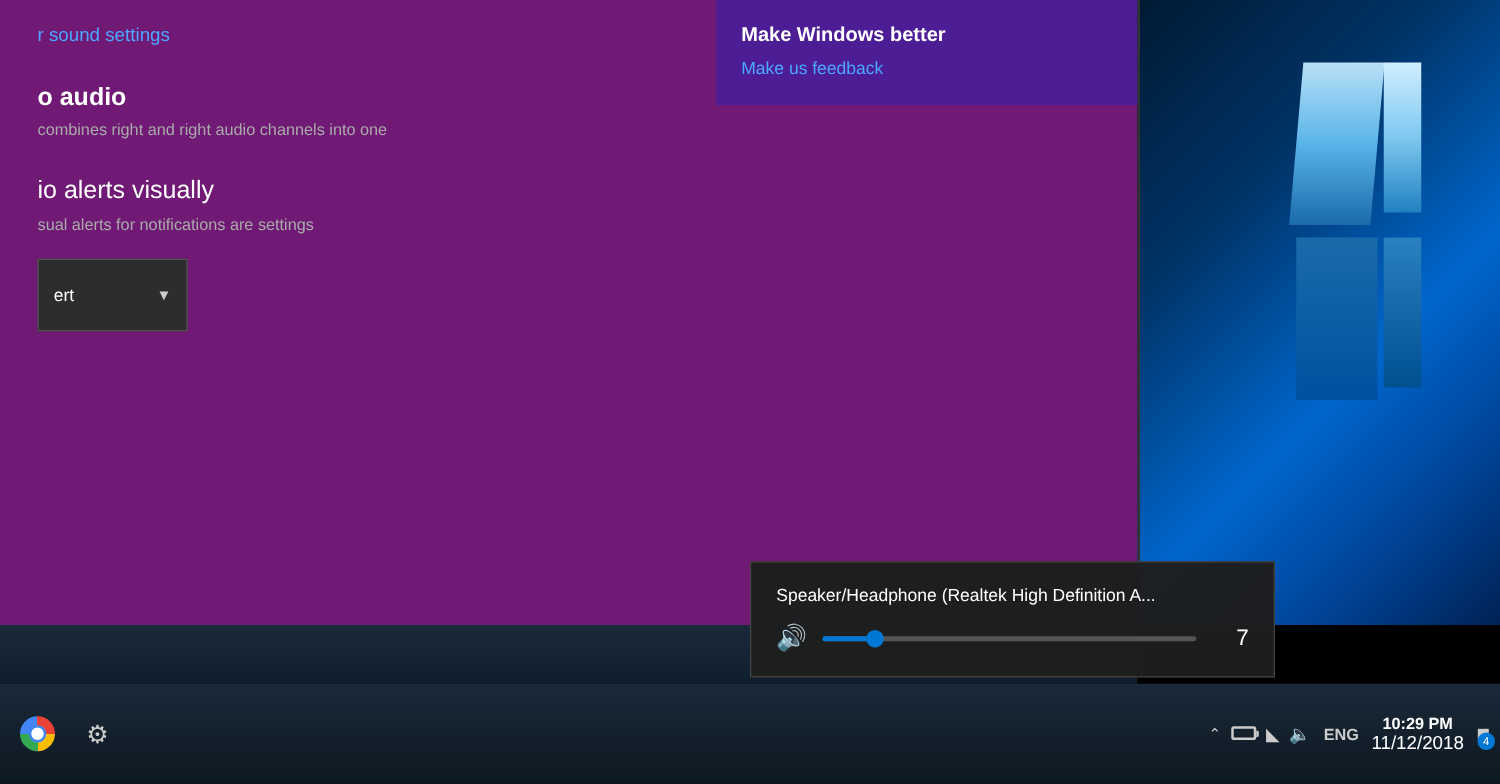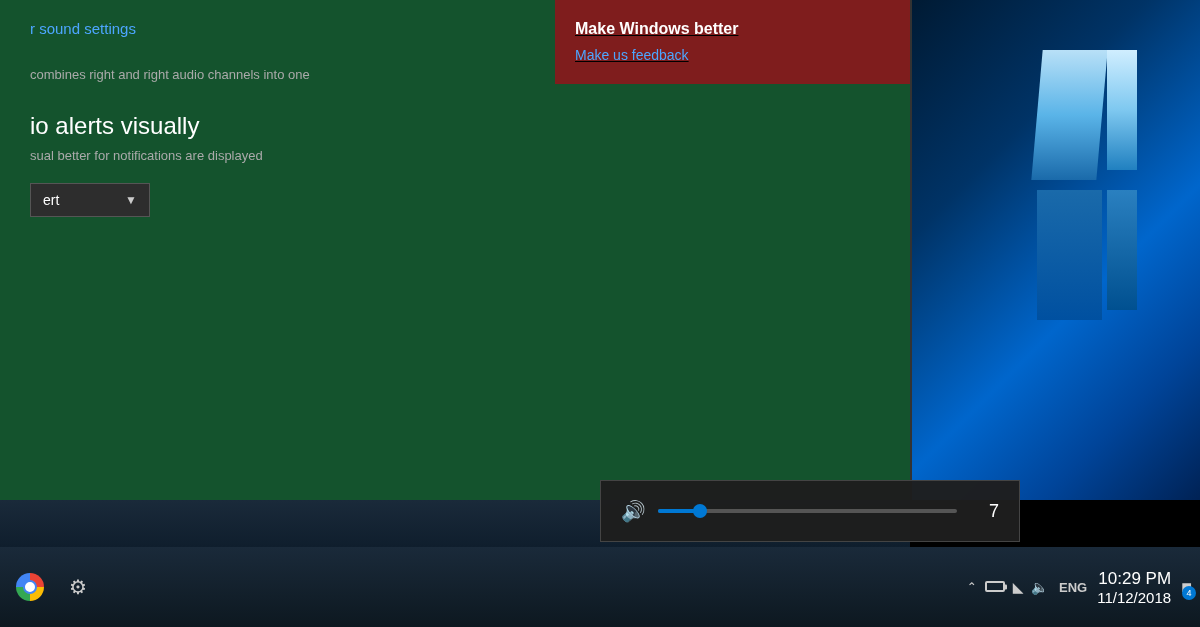--- a/index.html
+++ b/index.html
@@ -12,21 +12,21 @@
       position: relative;
     }
 
     
     .settings-panel {
       position: absolute;
       left: 0;
       top: 0;
       width: 910px;
       height: 500px;
-      background: #14532d;
+      background: #701a75;
       padding: 20px 30px;
     }
 
     .settings-link {
       color: #4da6ff;
       font-size: 15px;
       text-decoration: none;
       display: block;
       margin-bottom: 30px;
     }
@@ -39,36 +39,36 @@
     }
 
     .settings-section-desc {
       color: #aaa;
       font-size: 13px;
       margin-bottom: 30px;
     }
 
     .settings-section-subtitle {
       color: #fff;
-      font-size: 24px;
+      font-size: 20px;
       font-weight: 300;
       margin-bottom: 8px;
     }
 
     .settings-visual-desc {
       color: #aaa;
       font-size: 13px;
       margin-bottom: 20px;
     }
 
     .dropdown-control {
       background: #2d2d2d;
       border: 1px solid #555;
       color: #fff;
-      padding: 8px 12px;
+      padding: 20px 12px;
       width: 120px;
       display: flex;
       align-items: center;
       justify-content: space-between;
       cursor: pointer;
       font-size: 14px;
     }
 
     .dropdown-arrow {
       font-size: 12px;
@@ -131,25 +131,24 @@
       height: 120px;
       top: 160px;
       left: 100px;
       background: linear-gradient(180deg, #2a80c0 0%, #005090 100%);
     }
 
     
     .make-better-section {
       position: absolute;
       top: 0;
-      left: 555px;
+      left: 573px;
       width: 355px;
       padding: 20px;
-      background: #7f1d1d;
-      text-decoration: underline;
+      background: #4c1d95;
     }
 
     .make-better-title {
       color: #fff;
       font-size: 16px;
       font-weight: 600;
       margin-bottom: 8px;
     }
 
     .feedback-link {
@@ -272,22 +271,23 @@
       font-weight: 600;
     }
 
     .clock-block {
       text-align: right;
       cursor: pointer;
     }
 
     .clock-time {
       color: #fff;
-      font-size: 17px;
-      font-weight: 400;
+      font-size: 13px;
+      font-weight: 700;
+      text-align: center;
     }
 
     .clock-date {
       color: #fff;
       font-size: 15px;
     }
 
     .notification-badge {
       position: relative;
       cursor: pointer;
@@ -405,24 +405,25 @@
       height: 47px;
       background: linear-gradient(to bottom, #1a2a3a 0%, #0f1e2d 100%);
     }
   </style>
 </head>
 <body>
 
 <div class="settings-panel">
   <a class="settings-link">r sound settings</a>
 
+  <div class="settings-section-title">o audio</div>
   <div class="settings-section-desc">combines right and right audio channels into one</div>
 
   <div class="settings-section-subtitle">io alerts visually</div>
-  <div class="settings-visual-desc">sual better for notifications are displayed</div>
+  <div class="settings-visual-desc">sual alerts for notifications are settings</div>
 
   <div class="dropdown-control">
     <span>ert</span>
     <span class="dropdown-arrow">▼</span>
   </div>
 </div>
 
 <div class="make-better-section">
   <div class="make-better-title">Make Windows better</div>
   <a class="feedback-link">Make us feedback</a>
@@ -435,20 +436,21 @@
     <div class="win-pane win-pane-bl"></div>
     <div class="win-pane win-pane-br"></div>
   </div>
 </div>
 
 <div class="panel-divider"></div>
 
 <div class="bottom-divider"></div>
 
 <div class="volume-popup">
+  <div class="volume-device-name">Speaker/Headphone (Realtek High Definition A...</div>
   <div class="volume-control-row">
     <span class="volume-speaker-icon">🔊</span>
     <div class="volume-slider-container">
       <div class="volume-slider-fill" style="width: 14%;"></div>
       <div class="volume-slider-thumb" style="left: 14%;"></div>
     </div>
     <span class="volume-value">7</span>
   </div>
 </div>
 

